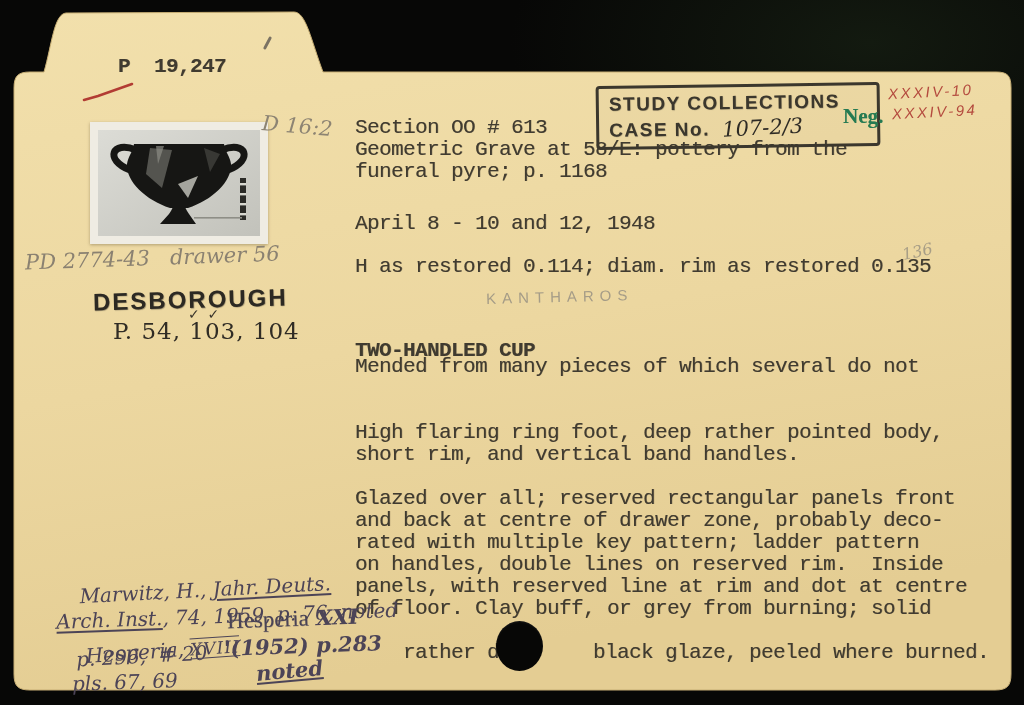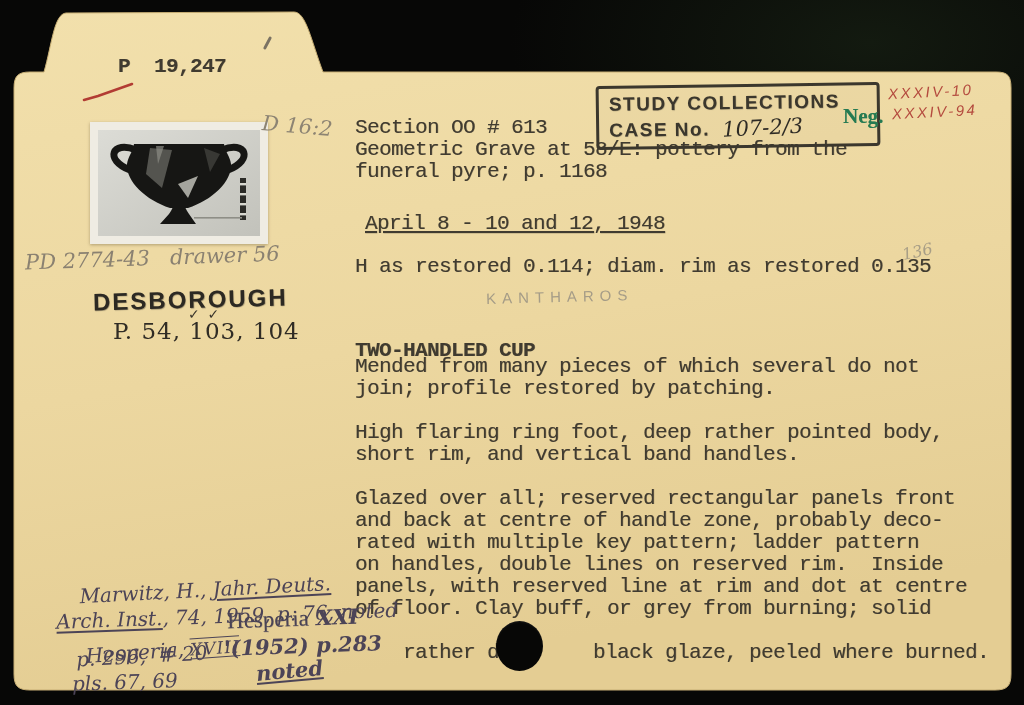--- a/index.html
+++ b/index.html
@@ -111,46 +111,45 @@
   <div style="display:flex;align-items:baseline;margin-top:2px;">
     <span class="stamp-text" style="font-size:19px;letter-spacing:1.5px;font-weight:600;">CASE No.</span>
     <span class="hand" style="font-size:21px;color:#2e2b25;margin-left:12px;transform:rotate(-2deg);">107-2/3</span>
   </div>
 </div>
 
 <div class="abs" style="left:843px;top:80px;font-family:'Liberation Serif',serif;font-weight:700;font-size:21px;color:#257a52;text-shadow:0.4px 0.4px 0.6px rgba(37,122,82,0.5);margin-top:24px;">Neg.</div>
 <div class="abs" style="left:888px;top:83px;font-size:15px;letter-spacing:2.5px;color:#b44a3e;transform:rotate(-3deg);font-style:italic;">XXXIV-10</div>
 <div class="abs" style="left:892px;top:103px;font-size:15px;letter-spacing:2.5px;color:#b44a3e;transform:rotate(-3deg);font-style:italic;">XXXIV-94</div>
 
-<div class="abs typed" style="left:365px;top:213px;text-decoration:underline;">April 8 - 10 and 12, 1948</div>
+<div class="abs typed" style="left:355px;top:213px;">April 8 - 10 and 12, 1948</div>
 <div class="abs hand pencil" style="left:902px;top:242px;font-size:16px;transform:rotate(-12deg);color:#a89e86;">136</div>
 <div class="abs typed" style="left:355px;top:256px;">H as restored 0.114; diam. rim as restored 0.135</div>
 
 <div class="abs hand pencil" style="left:25px;top:246px;font-size:21px;transform:rotate(-2deg);color:#8a8171;">PD 2774-43   drawer 56</div>
 <div class="abs" style="left:93px;top:286px;font-size:24px;font-weight:700;letter-spacing:2px;color:#2c2923;transform:rotate(-1.5deg);text-shadow:0.6px 0.6px 0.8px rgba(44,41,35,0.4);">DESBOROUGH</div>
 <div class="abs" style="left:188px;top:306px;font-size:14px;color:#3a352c;white-space:pre;">✓  ✓</div>
 <div class="abs" style="left:113px;top:318px;font-family:'DejaVu Serif',serif;font-size:23px;letter-spacing:1px;color:#302c25;">P. 54, 103, 104</div>
 
 <div class="abs" style="left:486px;top:288px;font-size:15px;letter-spacing:6px;color:#a59c87;transform:rotate(-1.5deg);">KANTHAROS</div>
 
 <div class="abs typed" style="left:355px;top:316px;font-weight:700;margin-top:24px;">TWO-HANDLED CUP</div>
 
 <div class="abs" style="left:355px;top:356px;">
   <div class="typed typed-line">Mended from many pieces of which several do not</div>
-  <div class="typed typed-line">join; profile restored by patching.</div>
 </div>
 
 <div class="abs" style="left:355px;top:422px;">
   <div class="typed typed-line">High flaring ring foot, deep rather pointed body,</div>
   <div class="typed typed-line">short rim, and vertical band handles.</div>
 </div>
 
 <div class="abs" style="left:355px;top:488px;">
   <div class="typed typed-line">Glazed over all; reserved rectangular panels front</div>
-  <div class="typed typed-line">and back at centre of handle zone, probably deco-</div>
+  <div class="typed typed-line">and back at centre of drawer zone, probably deco-</div>
   <div class="typed typed-line">rated with multiple key pattern; ladder pattern</div>
   <div class="typed typed-line">on handles, double lines on reserved rim.  Inside</div>
   <div class="typed typed-line">panels, with reserved line at rim and dot at centre</div>
   <div class="typed typed-line">of floor. Clay buff, or grey from burning; solid</div>
   <div class="typed typed-line">
     <span>rather dull</span><span class="spacer"></span><span>black glaze, peeled where burned.</span>
   </div>
 </div>
 
 <div class="abs hole" style="left:496px;top:621px;width:47px;height:50px;"></div>

